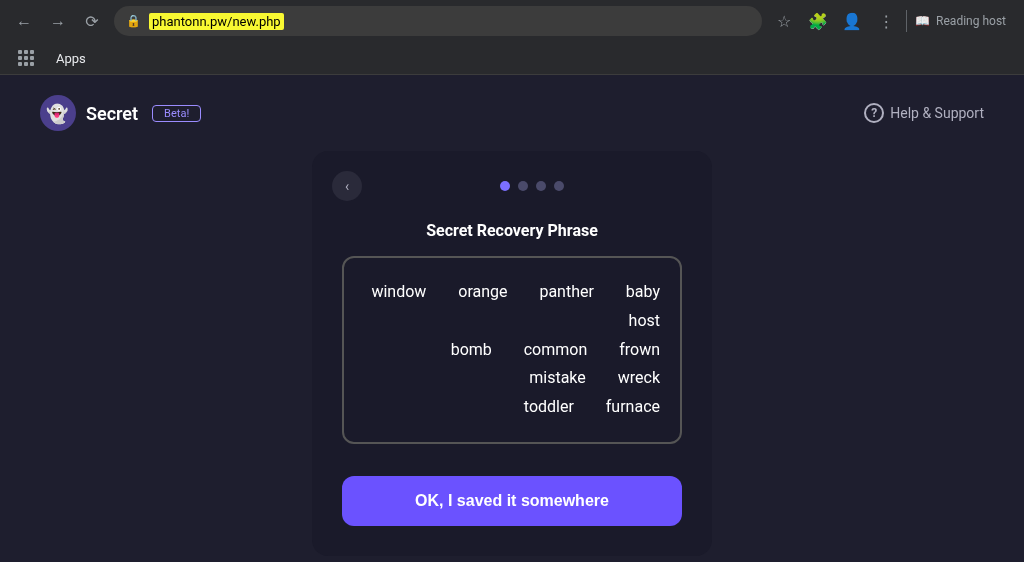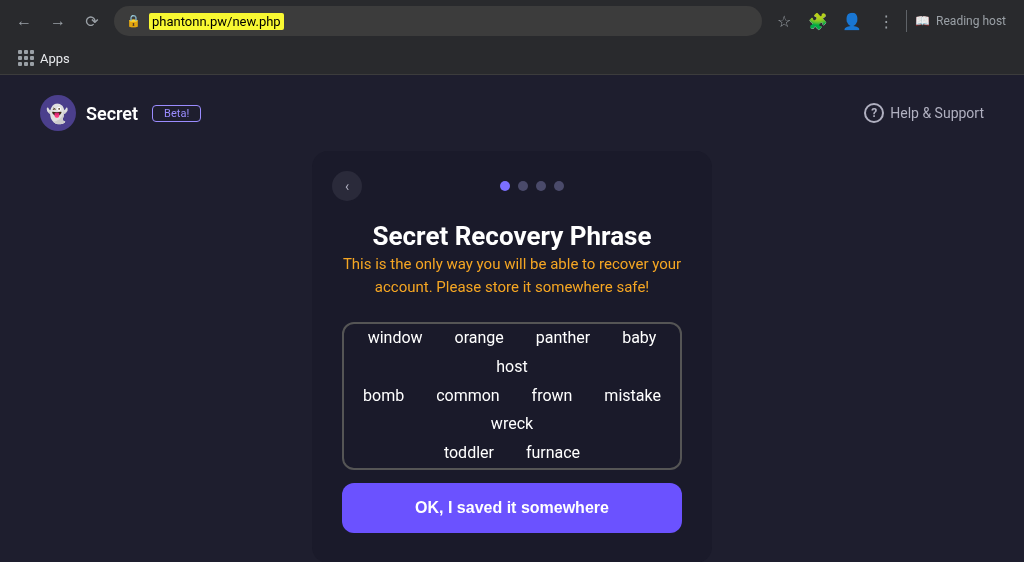--- a/index.html
+++ b/index.html
@@ -104,21 +104,21 @@
       display: flex;
       align-items: center;
       padding: 4px 10px;
       height: 32px;
       gap: 4px;
     }
 
     .apps-btn {
       display: flex;
       align-items: center;
-      gap: 6px;
+      gap: 22px;
       padding: 4px 8px;
       border-radius: 4px;
       cursor: pointer;
       color: #e8eaed;
       font-size: 13px;
     }
 
     .apps-icon {
       display: grid;
       grid-template-columns: repeat(3, 4px);
@@ -266,39 +266,40 @@
     .dot.active {
       background: #7b6fff;
     }
 
     .card-body {
       padding: 10px 30px 0 30px;
       text-align: center;
     }
 
     .card-title {
-      font-size: 26px;
+      font-size: 16px;
       font-weight: 700;
       color: white;
-      margin-bottom: 2px;
+      margin-bottom: 16px;
     }
 
     .card-subtitle {
       font-size: 15px;
       color: #f5a623;
       line-height: 1.5;
       margin-bottom: 24px;
     }
 
     .phrase-box {
       background: transparent;
       border: 2px solid #555;
       border-radius: 12px;
-      text-align: center;
-      margin-bottom: 13px;
+      padding: 20px;
+      text-align: right;
+      margin-bottom: 32px;
     }
 
     .phrase-text {
       font-size: 16px;
       color: white;
       line-height: 1.8;
       word-spacing: 12px;
     }
 
     .ok-button {
@@ -388,21 +389,20 @@
       <div class="progress-dots">
         <div class="dot active"></div>
         <div class="dot"></div>
         <div class="dot"></div>
         <div class="dot"></div>
       </div>
     </div>
 
     <div class="card-body">
       <h1 class="card-title">Secret Recovery Phrase</h1>
-      <p class="card-subtitle">This is the only way you will be able to recover your account. Please store it somewhere safe!</p>
 
       <div class="phrase-box">
         <pre class="phrase-text" style="white-space: pre-wrap; font-family: inherit;">window  orange  panther  baby  host
 bomb  common  frown  mistake  wreck
 toddler  furnace</pre>
       </div>
 
       <button class="ok-button">OK, I saved it somewhere</button>
     </div>
   </div>

